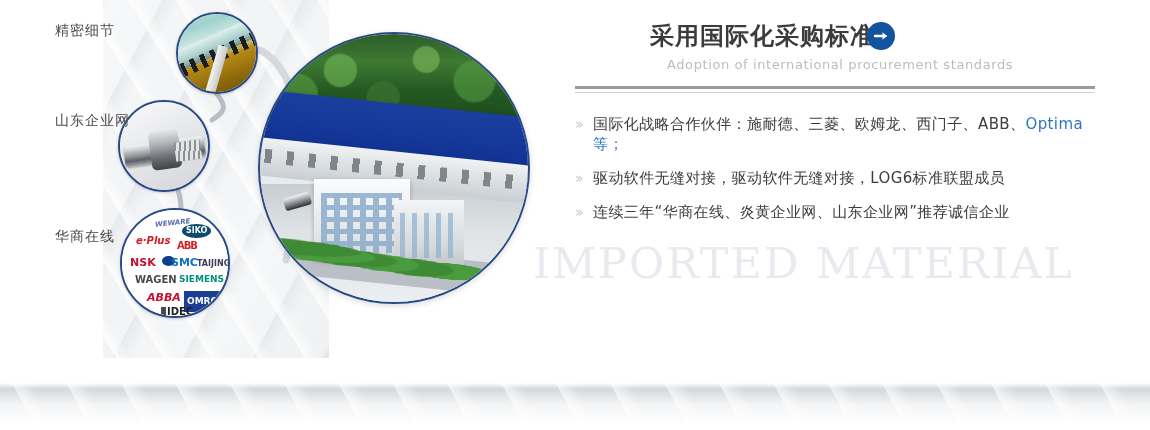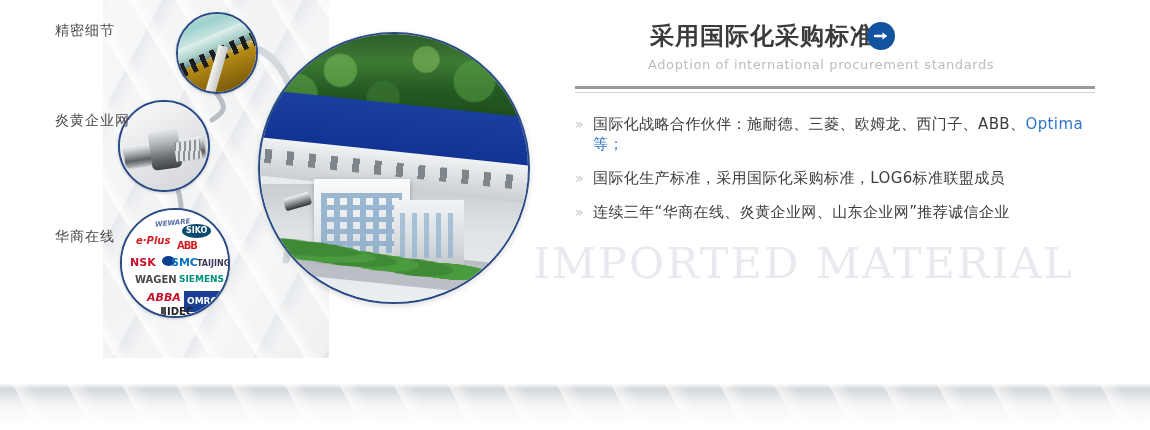--- a/index.html
+++ b/index.html
@@ -196,21 +196,21 @@
     position:absolute;left:75px;top:2px;
     font-size:24px;font-weight:bold;color:#3b3b3b;letter-spacing:1px;
     font-family:"DejaVu Sans","Liberation Sans",sans-serif;
   }
   #arrow-badge{
     position:absolute;left:292px;top:4px;width:28px;height:28px;border-radius:50%;
     background:#12539f;
   }
   #arrow-badge svg{display:block;}
   #title-sub{
-    position:absolute;left:73px;top:39px;
+    position:absolute;left:92px;top:39px;
     font-size:13px;color:#b9bcc2;letter-spacing:.6px;
     font-family:"DejaVu Sans","Liberation Sans",sans-serif;
   }
 
   #divider{margin-top:6px;}
   #divider .d1{height:3px;background:#9a9a9a;}
   #divider .d2{height:1px;background:#d2d2d2;margin-top:3px;}
 
   #bullets{margin-top:21px;}
   .bullet-row{display:flex;align-items:flex-start;margin-bottom:14px;}
@@ -242,21 +242,21 @@
     content:"";position:absolute;left:0;top:0;width:100%;height:100%;
     background:repeating-linear-gradient(62deg, rgba(255,255,255,0) 0 30px, rgba(255,255,255,.6) 31px, rgba(255,255,255,0) 48px);
   }
 </style>
 </head>
 <body>
 
 <div id="left-panel"></div>
 
 <span class="side-label" id="label-precision">精密细节</span>
-<span class="side-label" id="label-european">炎黄企业网</span>
+<span class="side-label" id="label-european">山东企业网</span>
 <span class="side-label" id="label-quality">华商在线</span>
 
 <svg class="wire" style="left:100px;top:0;width:240px;height:360px;" viewBox="0 0 240 360">
   <path d="M112,88 C130,108 124,112 112,120" stroke="#b9bec4" stroke-width="5" fill="none" stroke-linecap="round"></path>
   <path d="M78,190 C84,210 80,214 74,224" stroke="#b9bec4" stroke-width="5" fill="none" stroke-linecap="round"></path>
   <path d="M160,50 C200,70 212,150 186,260" stroke="#d5d9dd" stroke-width="7" fill="none" stroke-linecap="round"></path>
 </svg>
 
 <div class="circle" id="circle-precision">
   <div class="art">
@@ -329,21 +329,21 @@
 
   <div id="bullets">
 
     <div class="bullet-row">
       <span class="bullet-mark">»</span>
       <span class="bullet-text"><span>国际化战略合作伙伴：施耐德、三菱、欧姆龙、西门子、ABB、</span><span class="accent">Optima等；</span></span>
     </div>
 
     <div class="bullet-row">
       <span class="bullet-mark">»</span>
-      <span class="bullet-text">国际化生产标准，采用国际化采购标准，LOG6标准联盟成员</span>
+      <span class="bullet-text">驱动软件无缝对接，驱动软件无缝对接，LOG6标准联盟成员</span>
     </div>
 
     <div class="bullet-row">
       <span class="bullet-mark">»</span>
       <span class="bullet-text">连续三年“华商在线、炎黄企业网、山东企业网”推荐诚信企业</span>
     </div>
 
   </div>
 </div>
 

